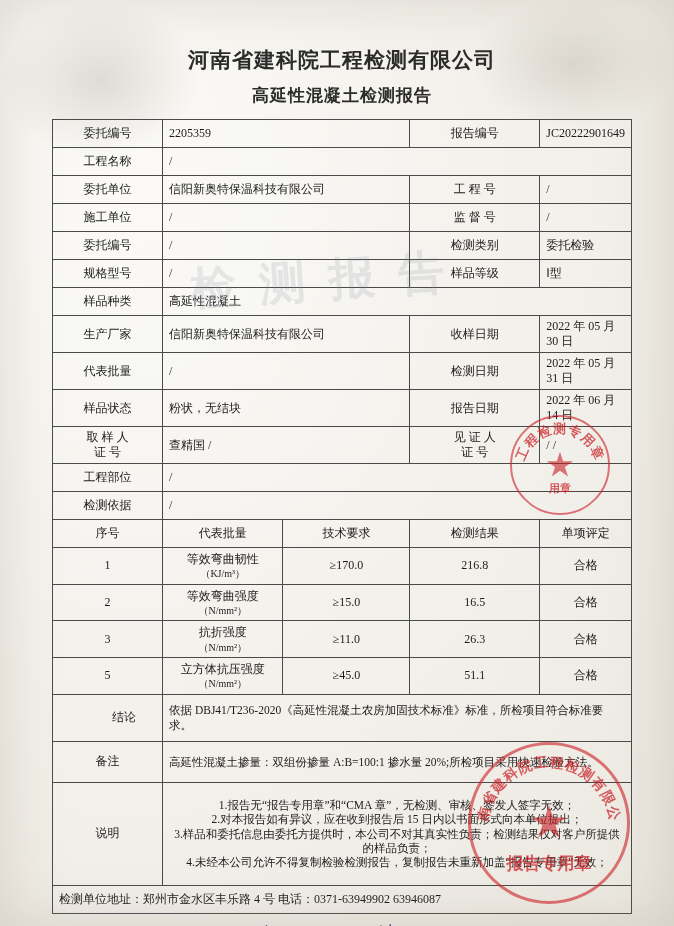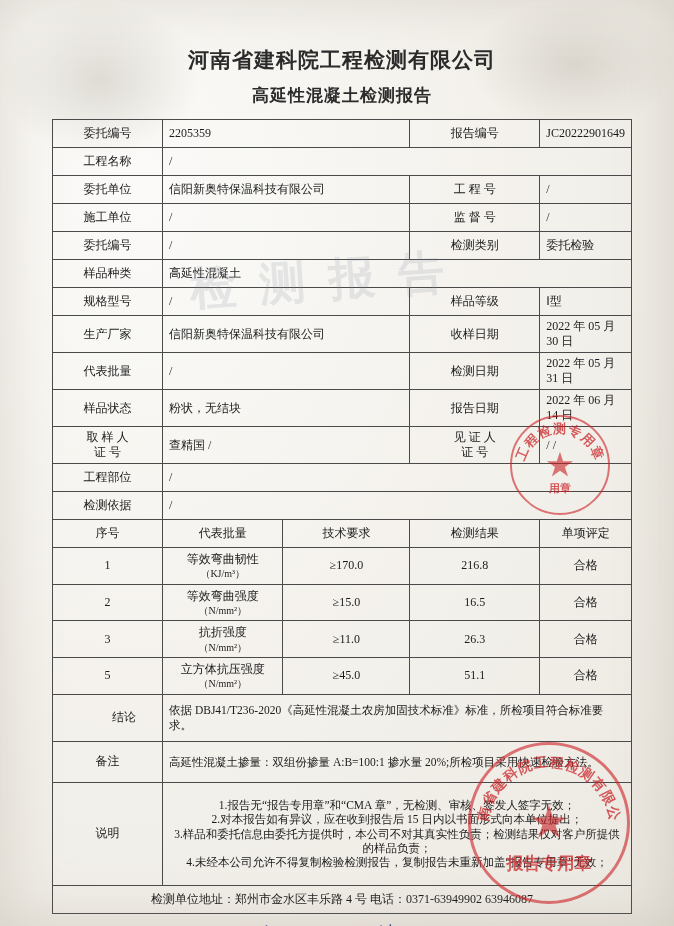--- a/index.html
+++ b/index.html
@@ -103,21 +103,21 @@
     padding: 5px 7px;
     font-size: 11.5px;
   }
   .desc-cell {
     text-align: center;
     line-height: 1.62;
     padding: 6px 7px;
     font-size: 11.5px;
   }
   .addr-row td {
-    text-align: center;
+    text-align: left;
     padding-left: 10px;
     height: 26px;
     font-size: 12px;
   }
   .footer {
     position: relative;
     margin-top: 6px;
     height: 46px;
     font-size: 13px;
   }
@@ -239,28 +239,28 @@
           <td class="lbl2">监 督 号</td>
           <td class="val">/</td>
         </tr>
         <tr>
           <td class="lbl">委托编号</td>
           <td class="val" colspan="2">/</td>
           <td class="lbl2">检测类别</td>
           <td class="val">委托检验</td>
         </tr>
         <tr>
-          <td class="lbl">样品种类</td>
-          <td class="val" colspan="4">高延性混凝土</td>
-        </tr>
-        <tr>
           <td class="lbl">规格型号</td>
           <td class="val" colspan="2">/</td>
           <td class="lbl2">样品等级</td>
           <td class="val">Ⅰ型</td>
+        </tr>
+        <tr>
+          <td class="lbl">样品种类</td>
+          <td class="val" colspan="4">高延性混凝土</td>
         </tr>
         <tr>
           <td class="lbl">生产厂家</td>
           <td class="val" colspan="2">信阳新奥特保温科技有限公司</td>
           <td class="lbl2">收样日期</td>
           <td class="val">2022 年 05 月 30 日</td>
         </tr>
         <tr>
           <td class="lbl">代表批量</td>
           <td class="val" colspan="2">/</td>

